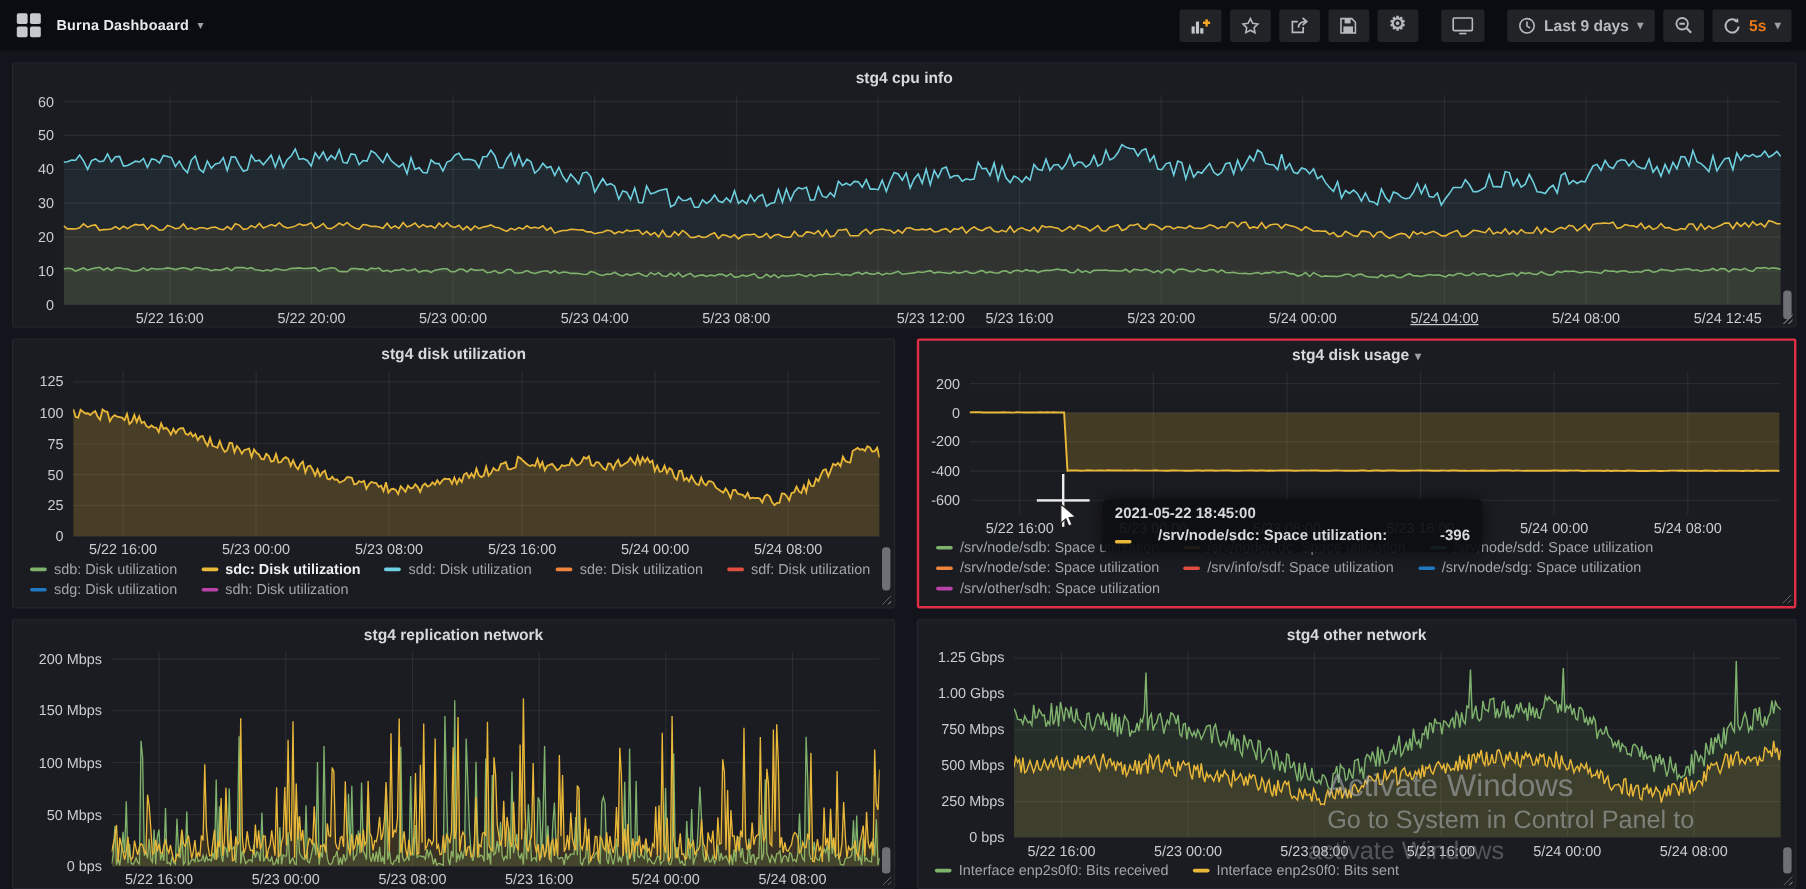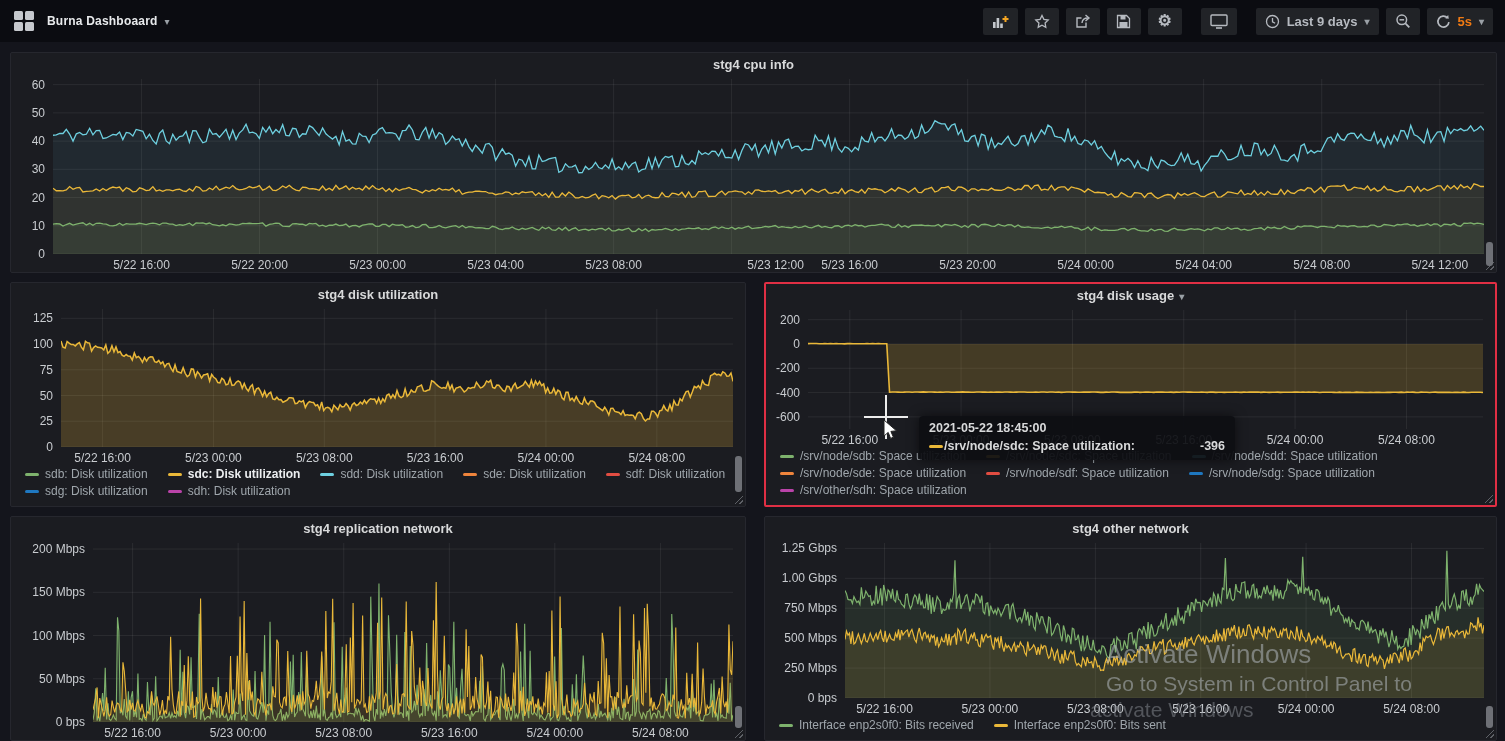--- a/index.html
+++ b/index.html
@@ -59,21 +59,21 @@
   .scrollthumb { position:absolute; right:3px; bottom:10px; width:7px; height:26px;
                  background:#83868c; border-radius:3px; opacity:.8; cursor:pointer; }
   .resize-corner { position:absolute; right:2px; bottom:2px; width:9px; height:9px; cursor:nwse-resize;
     background:repeating-linear-gradient(-45deg, transparent 0 2px, #6f7278 2px 3px);
     clip-path:polygon(100% 0, 100% 100%, 0 100%); opacity:.8; }
   
   .gtooltip { position:absolute; left:919px; top:416px; width:316px; z-index:45;
               background:rgba(13,14,18,.93); border-radius:4px; padding:5px 10px 7px;
               box-shadow:0 0 12px rgba(0,0,0,.55); font-size:12.5px; color:#d8d9da; }
   .t-time { text-align:left; font-weight:bold; margin-bottom:4px; }
-  .t-row { display:flex; align-items:center; gap:1px; font-weight:bold; }
+  .t-row { display:flex; align-items:flex-end; gap:22px; font-weight:bold; }
   .t-val { margin-left:auto; }
   .cross-v { position:absolute; left:885px; top:395px; width:2px; height:44px; background:#ececec; z-index:40; }
   .cross-h { position:absolute; left:864px; top:416px; width:44px; height:2px; background:#ececec; z-index:40; }
   .cursor-arrow { position:absolute; left:883px; top:419px; z-index:46; }
   
   .watermark { position:absolute; left:1106px; top:640px; z-index:30; pointer-events:none;
                color:rgba(170,175,181,.58); line-height:1.12; }
   .wm1 { font-size:26px; }
   .wm2 { font-size:21px; margin-top:3px; }
   .wm3 { font-size:21px; margin-top:2px; margin-left:-16px; color:rgba(150,155,161,.45); }
@@ -206,23 +206,23 @@
         <div class="xaxis">
             <span class="xlab" style="left: 6.18557%;">5/22 16:00</span>
             <span class="xlab" style="left: 14.433%;">5/22 20:00</span>
             <span class="xlab" style="left: 22.6804%;">5/23 00:00</span>
             <span class="xlab" style="left: 30.9278%;">5/23 04:00</span>
             <span class="xlab" style="left: 39.1753%;">5/23 08:00</span>
             <span class="xlab" style="left: 47.4227%; margin-left: 44px;">5/23 12:00</span>
             <span class="xlab" style="left: 55.6701%;">5/23 16:00</span>
             <span class="xlab" style="left: 63.9175%;">5/23 20:00</span>
             <span class="xlab" style="left: 72.1649%;">5/24 00:00</span>
-            <span class="xlab" style="left: 80.4124%;">5/24 04:00</span>
+            <span class="xlab" style="left: 80.4124%; text-decoration: underline;">5/24 04:00</span>
             <span class="xlab" style="left: 88.6598%;">5/24 08:00</span>
-            <span class="xlab" style="left: 96.9072%;">5/24 12:00</span>
+            <span class="xlab" style="left: 96.9072%;">5/24 12:45</span>
           </div>
       </div>
     </div>
     <div class="scrollthumb" style="bottom:6px;height:24px;"></div>
     <div class="resize-corner"></div>
   </section>
 
   <section class="panel p-util">
     <header class="ptitle">
       <span>stg4 disk utilization</span>
@@ -351,21 +351,21 @@
         <span class="litem">
           <span class="dash" style="background: rgb(110, 208, 224);"></span>
           <span>/srv/node/sdd: Space utilization</span>
         </span>
         <span class="litem">
           <span class="dash" style="background: rgb(239, 132, 60);"></span>
           <span>/srv/node/sde: Space utilization</span>
         </span>
         <span class="litem">
           <span class="dash" style="background: rgb(226, 77, 66);"></span>
-          <span>/srv/node/sdf: Space utilization</span>
+          <span>/srv/info/sdf: Space utilization</span>
         </span>
         <span class="litem">
           <span class="dash" style="background: rgb(31, 120, 193);"></span>
           <span>/srv/node/sdg: Space utilization</span>
         </span>
         <span class="litem">
           <span class="dash" style="background: rgb(186, 67, 169);"></span>
           <span>/srv/other/sdh: Space utilization</span>
         </span>
       </div>

